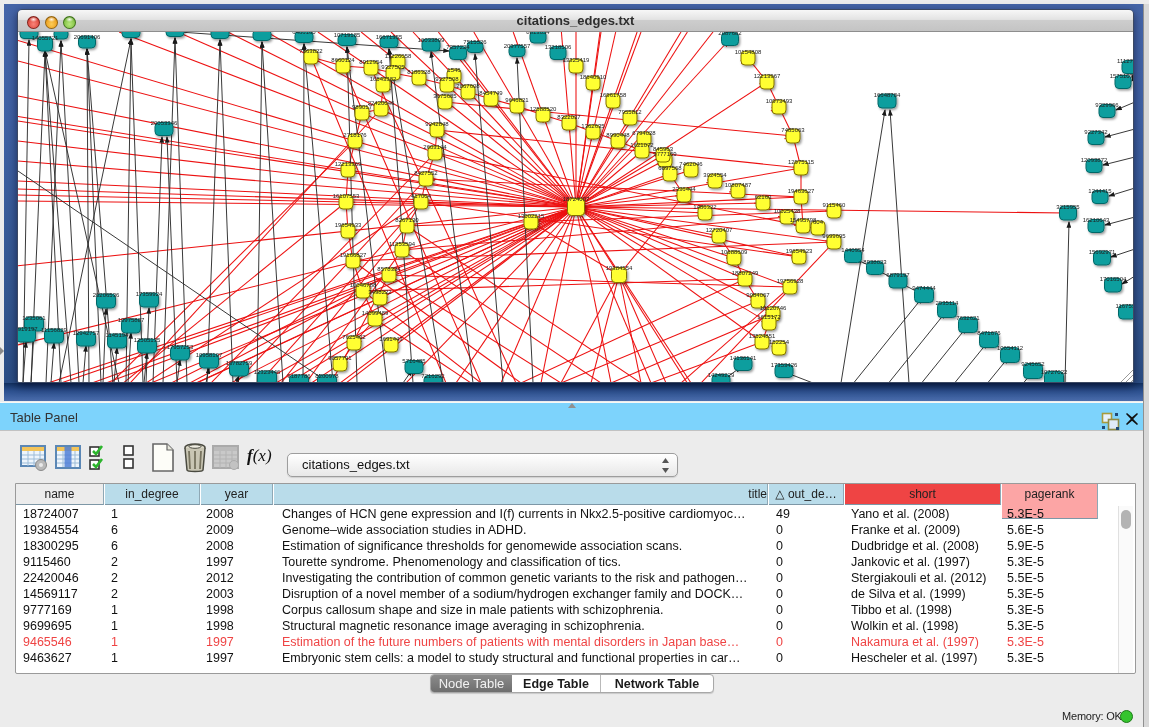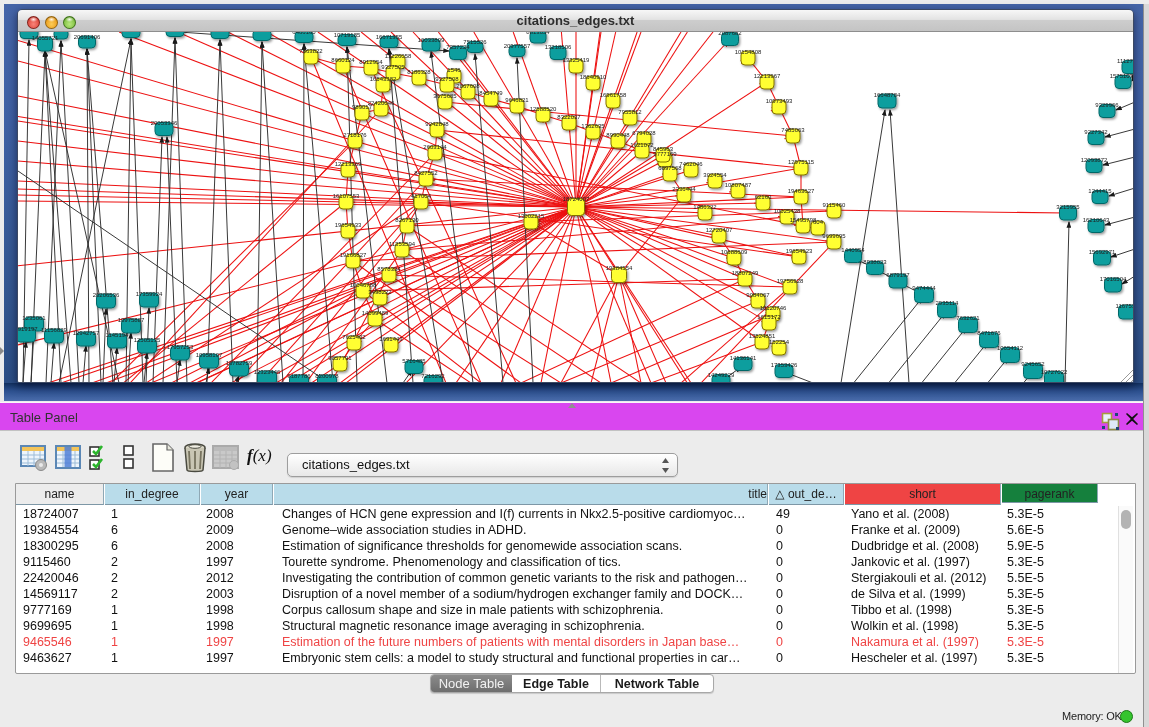--- a/index.html
+++ b/index.html
@@ -642,21 +642,21 @@
       <text x="322.0" y="327.5" font-size="6" fill="#222" text-anchor="middle">9857791</text>
       <text x="558.0" y="169.0" font-size="6" fill="#222" text-anchor="middle">18724007</text>
       <line x1="1103" y1="350" x2="1116" y2="337" stroke="#999" stroke-width="1"></line>
       <line x1="1108" y1="350" x2="1121" y2="337" stroke="#999" stroke-width="1"></line>
       <line x1="1113" y1="350" x2="1126" y2="337" stroke="#999" stroke-width="1"></line>
     </svg>
 </div>
 
 <div style="position:absolute;left:0;top:401px;width:1143px;height:326px;background:#ececec">
 
-  <div style="position:absolute;left:0;top:1px;width:100%;height:29px;background:#d946ef;
+  <div style="position:absolute;left:0;top:1px;width:100%;height:29px;background:#7dd3fc;
   border-top:1px solid #f8f8f8;border-bottom:1px solid #c2c2c2">
     <div style="position:absolute;left:10px;top:0;height:29px;line-height:29px;
     font-size:13px;color:#333">Table Panel</div>
 
     <svg style="position:absolute;left:1101px;top:9px" width="19" height="19" viewBox="0 0 19 19">
       <rect x="1.5" y="1.5" width="9" height="9" fill="#e8f1fa" stroke="#a79b3d" stroke-width="1.6"></rect>
       <rect x="7.5" y="7.5" width="10" height="10" fill="#dfeaf8" stroke="#8e8a45" stroke-width="1.6"></rect>
       <rect x="14" y="1" width="3" height="3" fill="#1e4876"></rect>
       <rect x="1" y="14" width="3" height="3" fill="#1e4876"></rect>
       <rect x="15" y="15" width="3" height="3" fill="#1e4876"></rect>
@@ -728,21 +728,21 @@
 
   <div style="position:absolute;left:15px;top:82px;width:1121px;height:191px;background:#fff;
   border:1px solid #9a9a9a;border-radius:0 0 2px 2px">
     <div style="position:relative;width:100%;height:100%;overflow:hidden">
       <div style="position:absolute;left:0px;top:0;width:88px;height:21px;background:#ececec;border-right:1px solid #8fa8b5;border-bottom:1px solid #7d97a6;font-size:12px;color:#222;text-align:center;line-height:21px;overflow:hidden;white-space:nowrap">name</div>
         <div style="position:absolute;left:89px;top:0;width:95px;height:21px;background:#b9dcea;border-right:1px solid #8fa8b5;border-bottom:1px solid #7d97a6;font-size:12px;color:#222;text-align:center;line-height:21px;overflow:hidden;white-space:nowrap">in_degree</div>
         <div style="position:absolute;left:185px;top:0;width:72px;height:21px;background:#b9dcea;border-right:1px solid #8fa8b5;border-bottom:1px solid #7d97a6;font-size:12px;color:#222;text-align:center;line-height:21px;overflow:hidden;white-space:nowrap">year</div>
         <div style="position:absolute;left:258px;top:0;width:494px;height:21px;background:#b9dcea;border-right:1px solid #8fa8b5;border-bottom:1px solid #7d97a6;font-size:12px;color:#222;text-align:right;line-height:21px;overflow:hidden;white-space:nowrap">title</div>
         <div style="position:absolute;left:753px;top:0;width:75px;height:21px;background:#b9dcea;border-right:1px solid #8fa8b5;border-bottom:1px solid #7d97a6;font-size:12px;color:#222;text-align:center;line-height:21px;overflow:hidden;white-space:nowrap">△ out_de…</div>
         <div style="position:absolute;left:829px;top:0;width:156px;height:21px;background:#ef4444;border-right:1px solid #8fa8b5;border-bottom:1px solid #7d97a6;font-size:12px;color:#222;text-align:center;line-height:21px;overflow:hidden;white-space:nowrap">short</div>
-        <div style="position:absolute;left:986px;top:0;width:96px;height:19px;background:#15803d;border-right:1px solid #8fa8b5;border-bottom:1px solid #7d97a6;font-size:12px;color:#222;text-align:center;line-height:21px;overflow:hidden;white-space:nowrap">pagerank</div>
+        <div style="position:absolute;left:986px;top:0;width:96px;height:35px;background:#fca5a5;border-right:1px solid #8fa8b5;border-bottom:1px solid #7d97a6;font-size:12px;color:#222;text-align:center;line-height:21px;overflow:hidden;white-space:nowrap">pagerank</div>
       <div style="position:absolute;left:0;top:22px;width:100%;height:168px">
           <div style="position:absolute;left:0;top:1px;width:1105px;height:16px;font-size:12.5px;color:#111">
             <div style="position:absolute;left:7px;top:0;width:82px;height:16px;overflow:hidden;white-space:nowrap">18724007</div>
             <div style="position:absolute;left:95px;top:0;width:90px;height:16px;overflow:hidden;white-space:nowrap">1</div>
             <div style="position:absolute;left:190px;top:0;width:68px;height:16px;overflow:hidden;white-space:nowrap">2008</div>
             <div style="position:absolute;left:266px;top:0;width:487px;height:16px;overflow:hidden;white-space:nowrap">Changes of HCN gene expression and I(f) currents in Nkx2.5-positive cardiomyoc…</div>
             <div style="position:absolute;left:760px;top:0;width:69px;height:16px;overflow:hidden;white-space:nowrap">49</div>
             <div style="position:absolute;left:835px;top:0;width:151px;height:16px;overflow:hidden;white-space:nowrap">Yano et al. (2008)</div>
             <div style="position:absolute;left:991px;top:0;width:92px;height:16px;overflow:hidden;white-space:nowrap">5.3E-5</div>
           </div>

